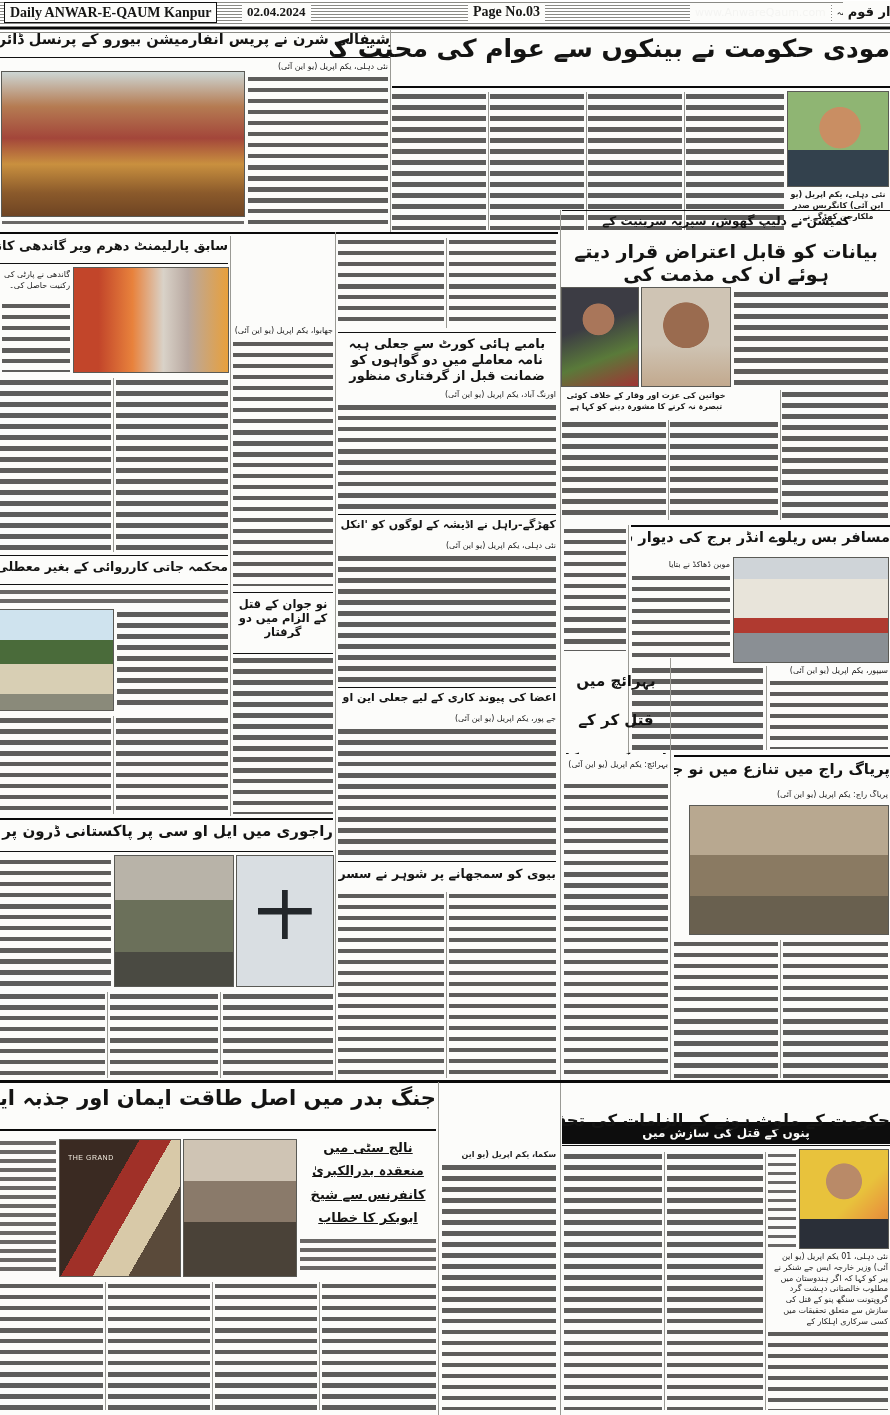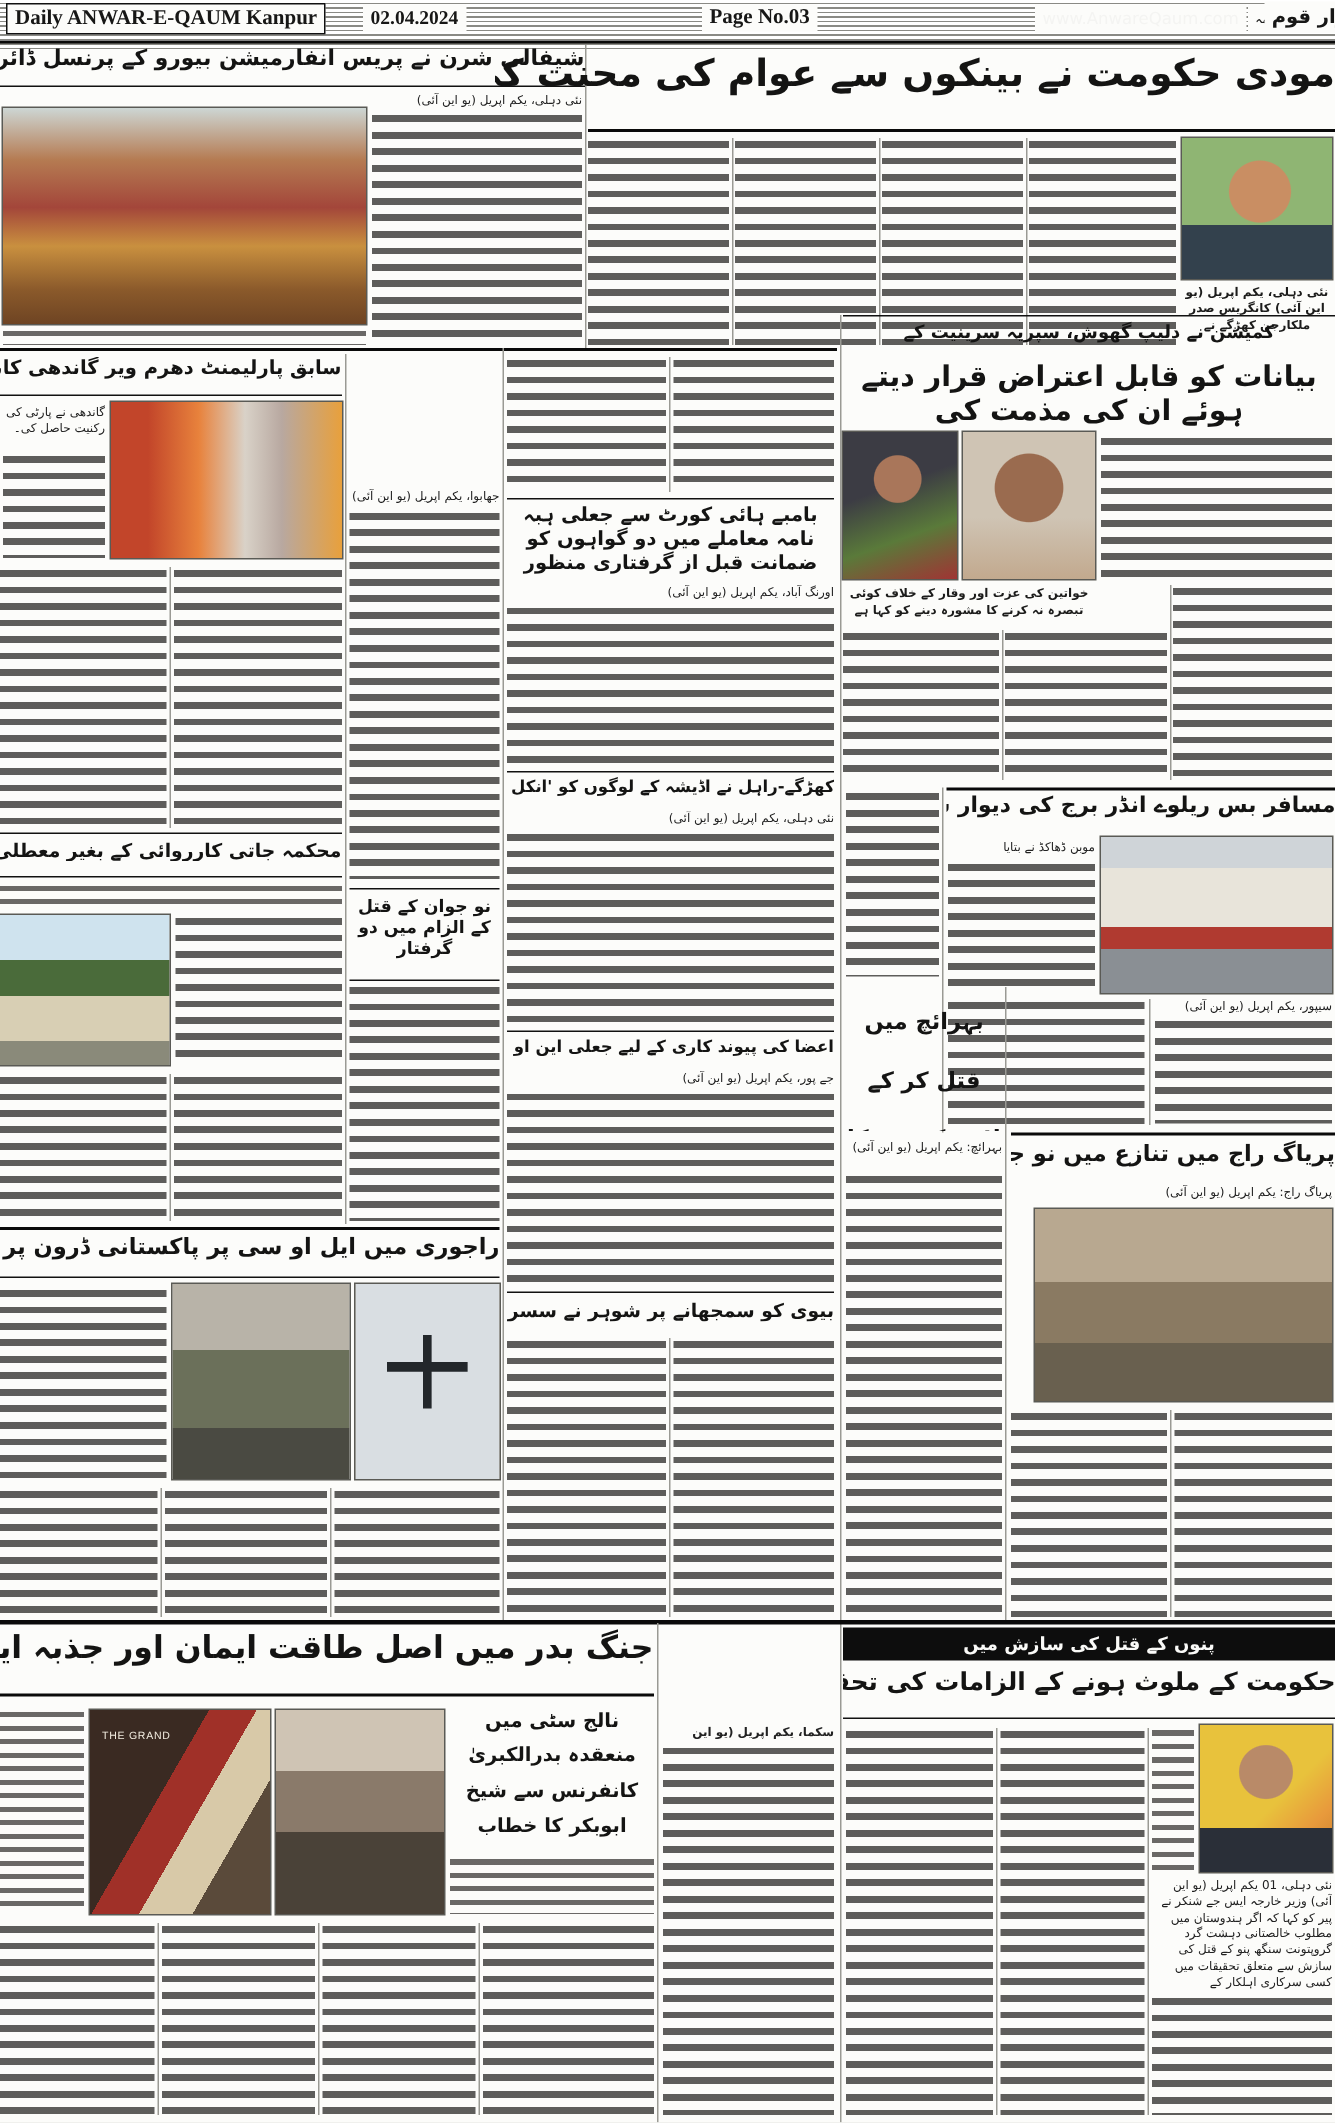--- a/index.html
+++ b/index.html
@@ -18,21 +18,21 @@
   .hr1{height:1px;background:#111;}
   .hr2{height:2px;background:#0a0a0a;}
   .ph{background:#b4a894;outline:1px solid #5a5a55;}
   .box{border-top:1.5px solid #111;border-bottom:1.5px solid #111;}
   
   #masthead{position:absolute;left:0;top:0;width:890px;height:33px;
     background:repeating-linear-gradient(to bottom,#fff 0 2px,#8a8a85 2px 3px);padding-left:41px;}
   #masthead .chip{position:absolute;top:3px;background:#fcfcfa;padding:0 5px;}
   .en-serif{font-family:"Liberation Serif",serif;}
   #site-chip{background:#0d0d0d;color:#f4f4f2;font-size:11px;line-height:19px;padding:0 8px;}
-  #kicker-bar{background:#0d0d0d;color:#fafaf8;}
+  #kicker-bar{background:#0d0d0d;color:#fafaf8;margin-top:37px;}
 </style>
 </head>
 <body>
 
 <div id="page">
 
   <div id="masthead">
     <span class="chip en-serif" style="left:4px;top:2px;border:1.5px solid #111;font-size:14px;font-weight:bold;line-height:19px;">Daily ANWAR-E-QAUM Kanpur</span>
     <span class="chip en-serif" style="left:242px;font-size:13px;font-weight:bold;line-height:18px;">02.04.2024</span>
     <span class="chip en-serif" style="left:468px;font-size:14px;font-weight:bold;line-height:18px;">Page No.03</span>
@@ -182,21 +182,21 @@
 
   <div class="abs uhl nowrap" style="left:0;top:1086px;width:436px;font-size:21px;">جنگ بدر میں اصل طاقت ایمان اور جذبہ ایثار کی تھی</div>
   <div class="abs hr2" style="left:0;top:1129px;width:436px;"></div>
   <div class="abs lines f" style="left:0;top:1140px;width:56px;height:136px;"></div>
   <div class="abs ph" style="left:60px;top:1140px;width:120px;height:136px;
        background:linear-gradient(120deg,#3a2a22 0 40%,#a03028 40% 56%,#d8c9a8 56% 74%,#5a4a3a 74%);">
     <span style="position:absolute;left:8px;top:14px;color:#f2ece0;font-size:7px;font-family:'Liberation Sans',sans-serif;letter-spacing:.5px;">THE GRAND</span>
   </div>
   <div class="abs ph" style="left:184px;top:1140px;width:112px;height:136px;
        background:linear-gradient(to bottom,#cfc4b4 0 30%,#8a7a6a 30% 60%,#4a4238 60%);"></div>
-  <div class="abs uhl" style="left:300px;top:1136px;width:136px;height:96px;font-size:13px;line-height:1.8;">نالج سٹی میں منعقدہ بدرالکبریٰ کانفرنس سے شیخ ابوبکر کا خطاب</div>
+  <div class="abs uhl" style="left:300px;top:1136px;width:136px;height:96px;font-size:13px;line-height:1.8;text-decoration:underline;">نالج سٹی میں منعقدہ بدرالکبریٰ کانفرنس سے شیخ ابوبکر کا خطاب</div>
   <div class="abs lines f" style="left:300px;top:1238px;width:136px;height:38px;"></div>
   <div class="abs lines" style="left:0;top:1282px;width:103px;height:128px;"></div>
   <div class="abs vr" style="left:105px;top:1282px;height:128px;"></div>
   <div class="abs lines" style="left:108px;top:1282px;width:102px;height:128px;"></div>
   <div class="abs vr" style="left:212px;top:1282px;height:128px;"></div>
   <div class="abs lines" style="left:215px;top:1282px;width:102px;height:128px;"></div>
   <div class="abs vr" style="left:319px;top:1282px;height:128px;"></div>
   <div class="abs lines" style="left:322px;top:1282px;width:114px;height:128px;"></div>
 
   <div class="abs vr" style="left:438px;top:1082px;height:333px;"></div>

